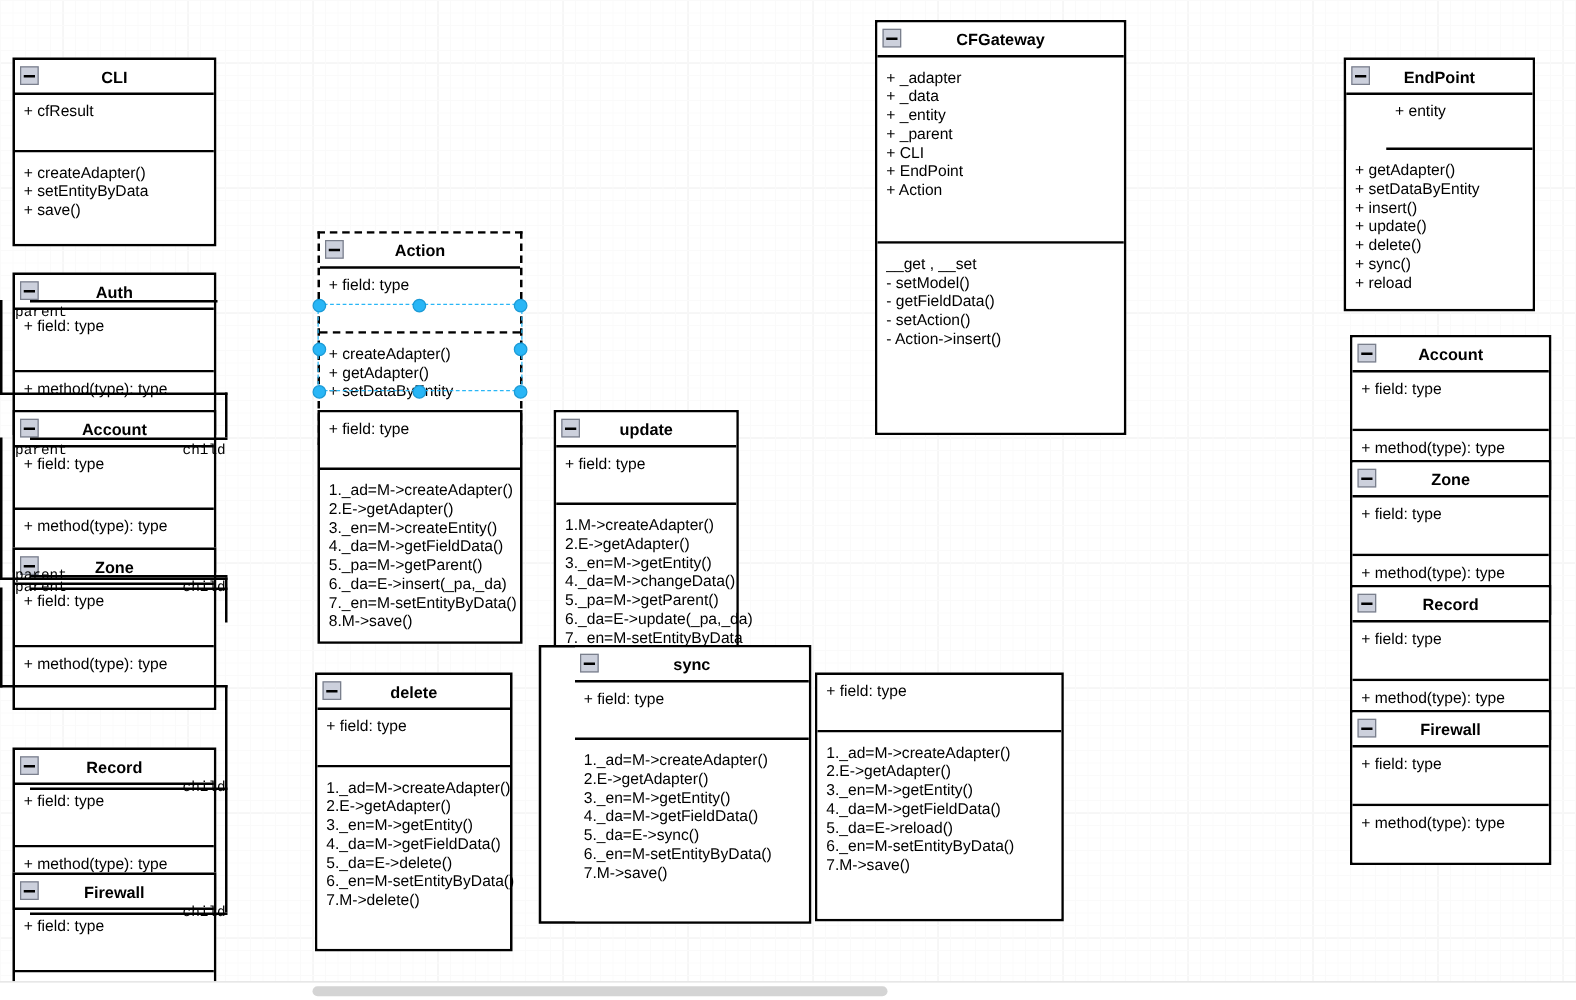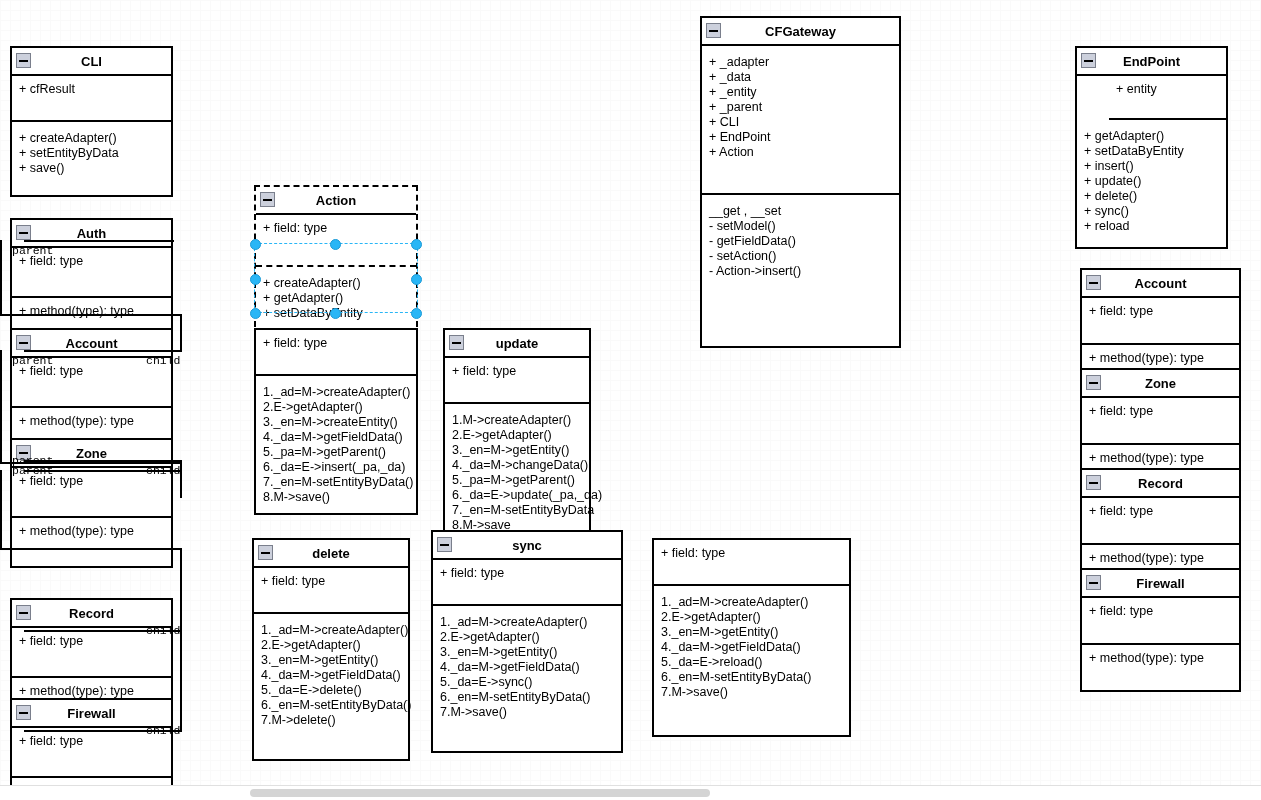--- a/index.html
+++ b/index.html
@@ -258,21 +258,21 @@
         <div class="compartment plain" style="height: 130px;">
           <div>1._ad=M-&gt;createAdapter()</div>
           <div>2.E-&gt;getAdapter()</div>
           <div>3._en=M-&gt;getEntity()</div>
           <div>4._da=M-&gt;getFieldData()</div>
           <div>5._da=E-&gt;delete()</div>
           <div>6._en=M-setEntityByData()</div>
           <div>7.M-&gt;delete()</div>
         </div>
       </div>
-      <div class="uml" style="left: 431px; top: 530px; width: 192px;">
+      <div class="uml" style="left: 431px; top: 516px; width: 218px; padding-left: 27px;">
         <div class="title">
           <div class="collapse-icon"></div>
           <span class="name">sync</span>
         </div>
         <div class="compartment" style="height: 32px;">
           <div>+ field: type</div>
         </div>
         <div class="compartment plain" style="height: 130px;">
           <div>1._ad=M-&gt;createAdapter()</div>
           <div>2.E-&gt;getAdapter()</div>

